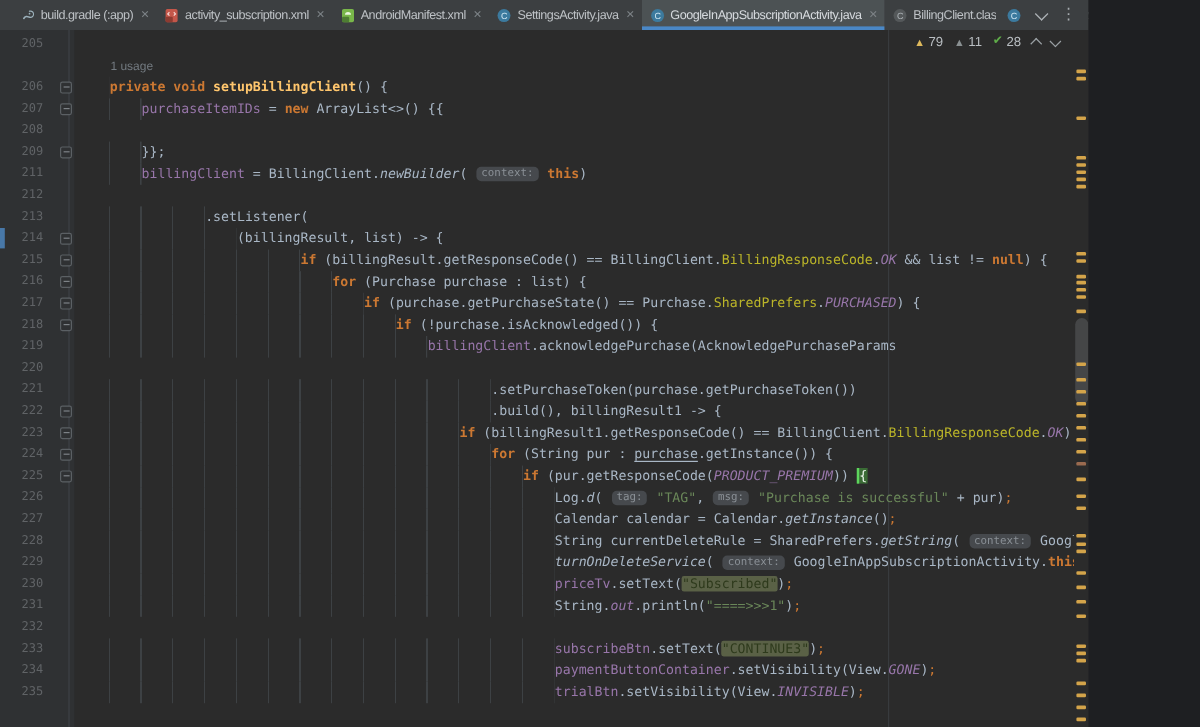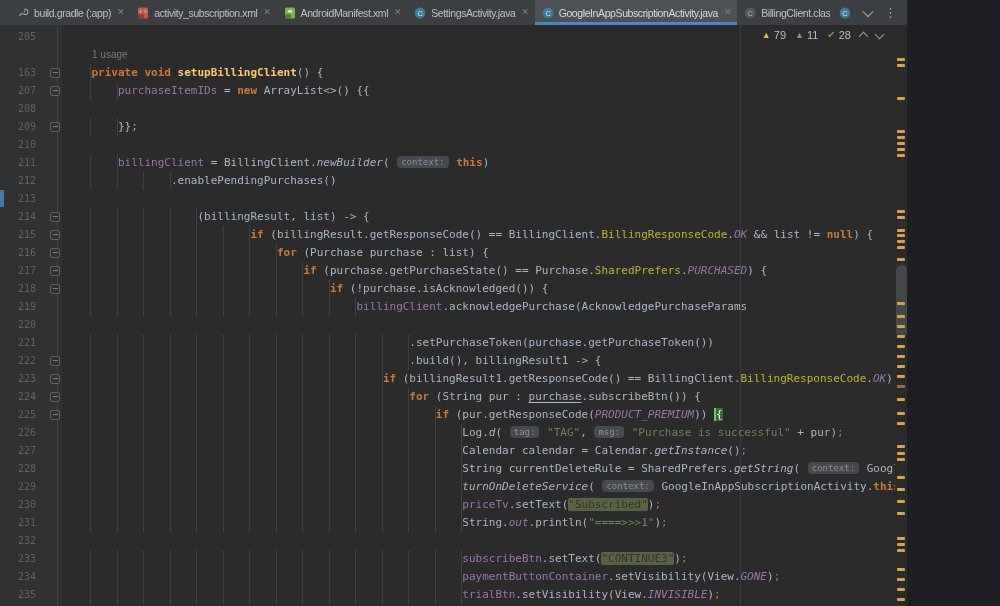--- a/index.html
+++ b/index.html
@@ -175,21 +175,21 @@
           <span class="ln">205</span>
           <span class="foldc"></span>
           <span class="codeln"></span>
         </div>
         <div class="row">
           <span class="ln"></span>
           <span class="foldc"></span>
           <span class="codeln"><span class="inlay">1 usage</span></span>
         </div>
         <div class="row">
-          <span class="ln">163</span>
+          <span class="ln">206</span>
           <span class="foldc">
             <span class="fm"></span>
           </span>
           <span class="codeln"><span class="ind" style="width: 4ch;"></span><span class="k">private</span><span class="p"> </span><span class="k">void</span><span class="p"> </span><span class="m">setupBillingClient</span><span class="p">() {</span></span>
         </div>
         <div class="row">
           <span class="ln">207</span>
           <span class="foldc">
             <span class="fm"></span>
           </span>
@@ -200,37 +200,32 @@
           <span class="foldc"></span>
         </div>
         <div class="row">
           <span class="ln">209</span>
           <span class="foldc">
             <span class="fm"></span>
           </span>
           <span class="codeln"><span class="ind" style="width: 8ch;"></span><span class="p">}};</span></span>
         </div>
         <div class="row">
-          <span class="ln">210</span>
-          <span class="foldc"></span>
-          <span class="codeln"></span>
-        </div>
-        <div class="row">
           <span class="ln">211</span>
           <span class="foldc"></span>
           <span class="codeln"><span class="ind" style="width: 8ch;"></span><span class="f">billingClient</span><span class="p"> = BillingClient.</span><span class="im">newBuilder</span><span class="p">( </span><span class="h">context:</span><span class="p"> </span><span class="k">this</span><span class="p">)</span></span>
         </div>
         <div class="row">
           <span class="ln">212</span>
           <span class="foldc"></span>
-          <span class="codeln"><span class="ind" style="width: 16ch;"></span><span class="p">.enablePendingPurchases()</span></span>
         </div>
         <div class="row">
           <span class="ln">213</span>
           <span class="foldc"></span>
+          <span class="codeln"><span class="ind" style="width: 16ch;"></span><span class="p">.setListener(</span></span>
         </div>
         <div class="row">
           <span class="ln">214</span>
           <span class="foldc">
             <span class="fm"></span>
           </span>
           <span class="codeln"><span class="ind" style="width: 20ch;"></span><span class="p">(billingResult, list) -&gt; {</span></span>
         </div>
         <div class="row">
           <span class="ln">215</span>
@@ -286,21 +281,21 @@
           <span class="foldc">
             <span class="fm"></span>
           </span>
           <span class="codeln"><span class="ind" style="width: 48ch;"></span><span class="k">if</span><span class="p"> (billingResult1.getResponseCode() == BillingClient.</span><span class="ann">BillingResponseCode</span><span class="p">.</span><span class="fi">OK</span><span class="p">) {</span></span>
         </div>
         <div class="row">
           <span class="ln">224</span>
           <span class="foldc">
             <span class="fm"></span>
           </span>
-          <span class="codeln"><span class="ind" style="width: 52ch;"></span><span class="k">for</span><span class="p"> (String pur : </span><span class="u">purchase</span><span class="p">.subscribeBtn()) {</span></span>
+          <span class="codeln"><span class="ind" style="width: 52ch;"></span><span class="k">for</span><span class="p"> (String pur : </span><span class="u">purchase</span><span class="p">.getInstance()) {</span></span>
         </div>
         <div class="row">
           <span class="ln">225</span>
           <span class="foldc">
             <span class="fm"></span>
           </span>
           <span class="codeln"><span class="ind" style="width: 56ch;"></span><span class="k">if</span><span class="p"> (pur.getResponseCode(</span><span class="fi">PRODUCT_PREMIUM</span><span class="p">)) </span><span class="bm">{</span></span>
         </div>
         <div class="row">
           <span class="ln">226</span>

